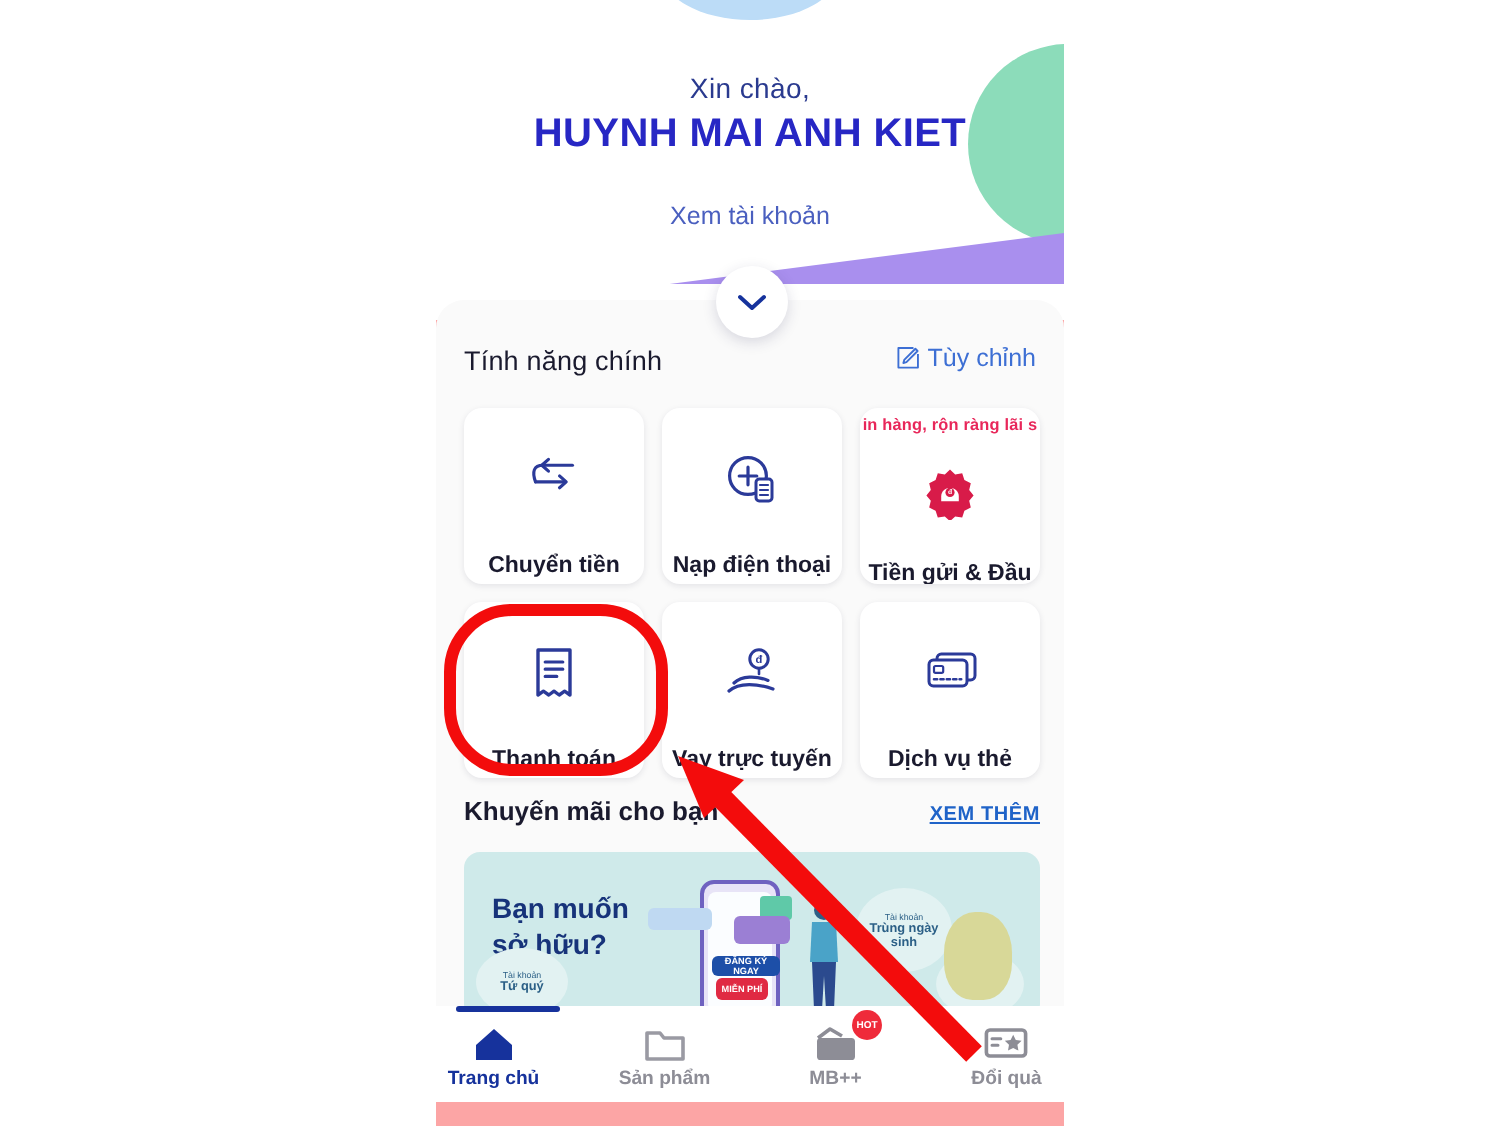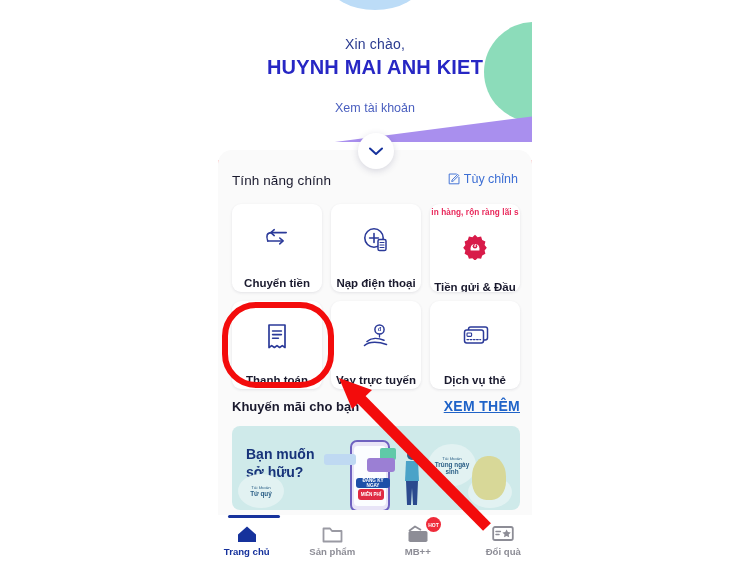--- a/index.html
+++ b/index.html
@@ -146,21 +146,21 @@
   }
 
   
   .promo-head {
     position: absolute; left: 14px; top: 248px;
     width: 288px;
     display: flex; align-items: baseline; justify-content: space-between;
   }
   .promo-title { font-size: 13px; font-weight: bold; color: #1a1a2e; }
   .see-more {
-    font-size: 14px; font-weight: bold; color: #1f63c8;
+    font-size: 10px; font-weight: bold; color: #1f63c8;
     text-decoration: underline; letter-spacing: .3px;
   }
 
   .banner {
     position: absolute; left: 14px; top: 276px;
     width: 288px; height: 84px;
     border-radius: 8px;
     background: #cfeaea;
     overflow: hidden;
   }
@@ -208,21 +208,21 @@
     width: 34px; height: 44px;
     background: #d8d898; border-radius: 46% 46% 42% 42%;
   }
   .bn-green-tab {
     position: absolute; left: 148px; top: 22px;
     width: 16px; height: 12px; background: #5fc9a8; border-radius: 2px;
   }
 
   
   .bottomnav {
-    position: absolute; left: 0; bottom: 0;
+    position: absolute; left: 0; bottom: 12px;
     width: 314px; height: 48px;
     background: #ffffff;
     display: flex;
     gap: 28px;
   }
   .nav-item {
     flex: 1; display: flex; flex-direction: column;
     align-items: center; justify-content: center; gap: 3px;
     position: relative; padding-top: 3px;
   }

